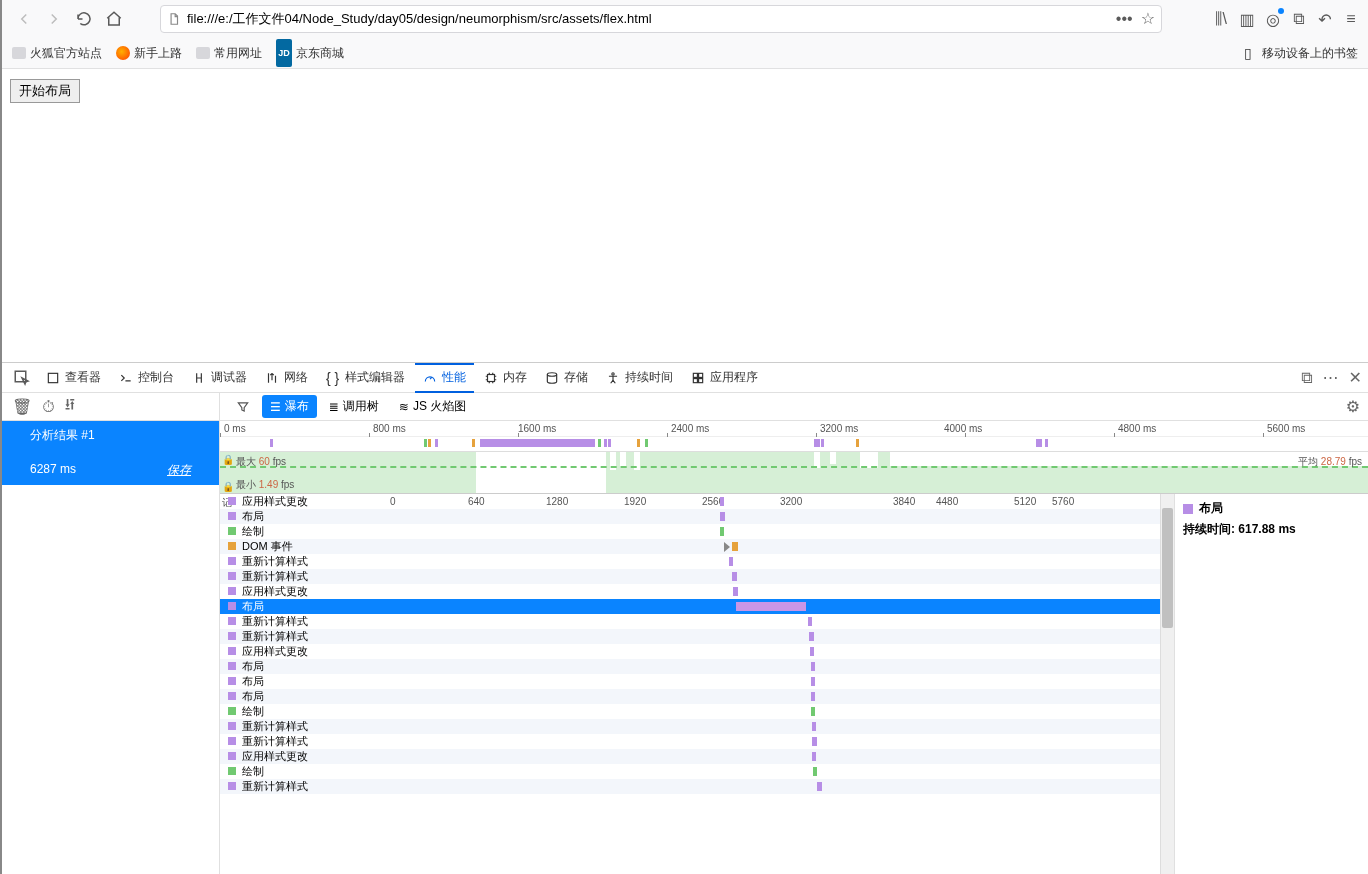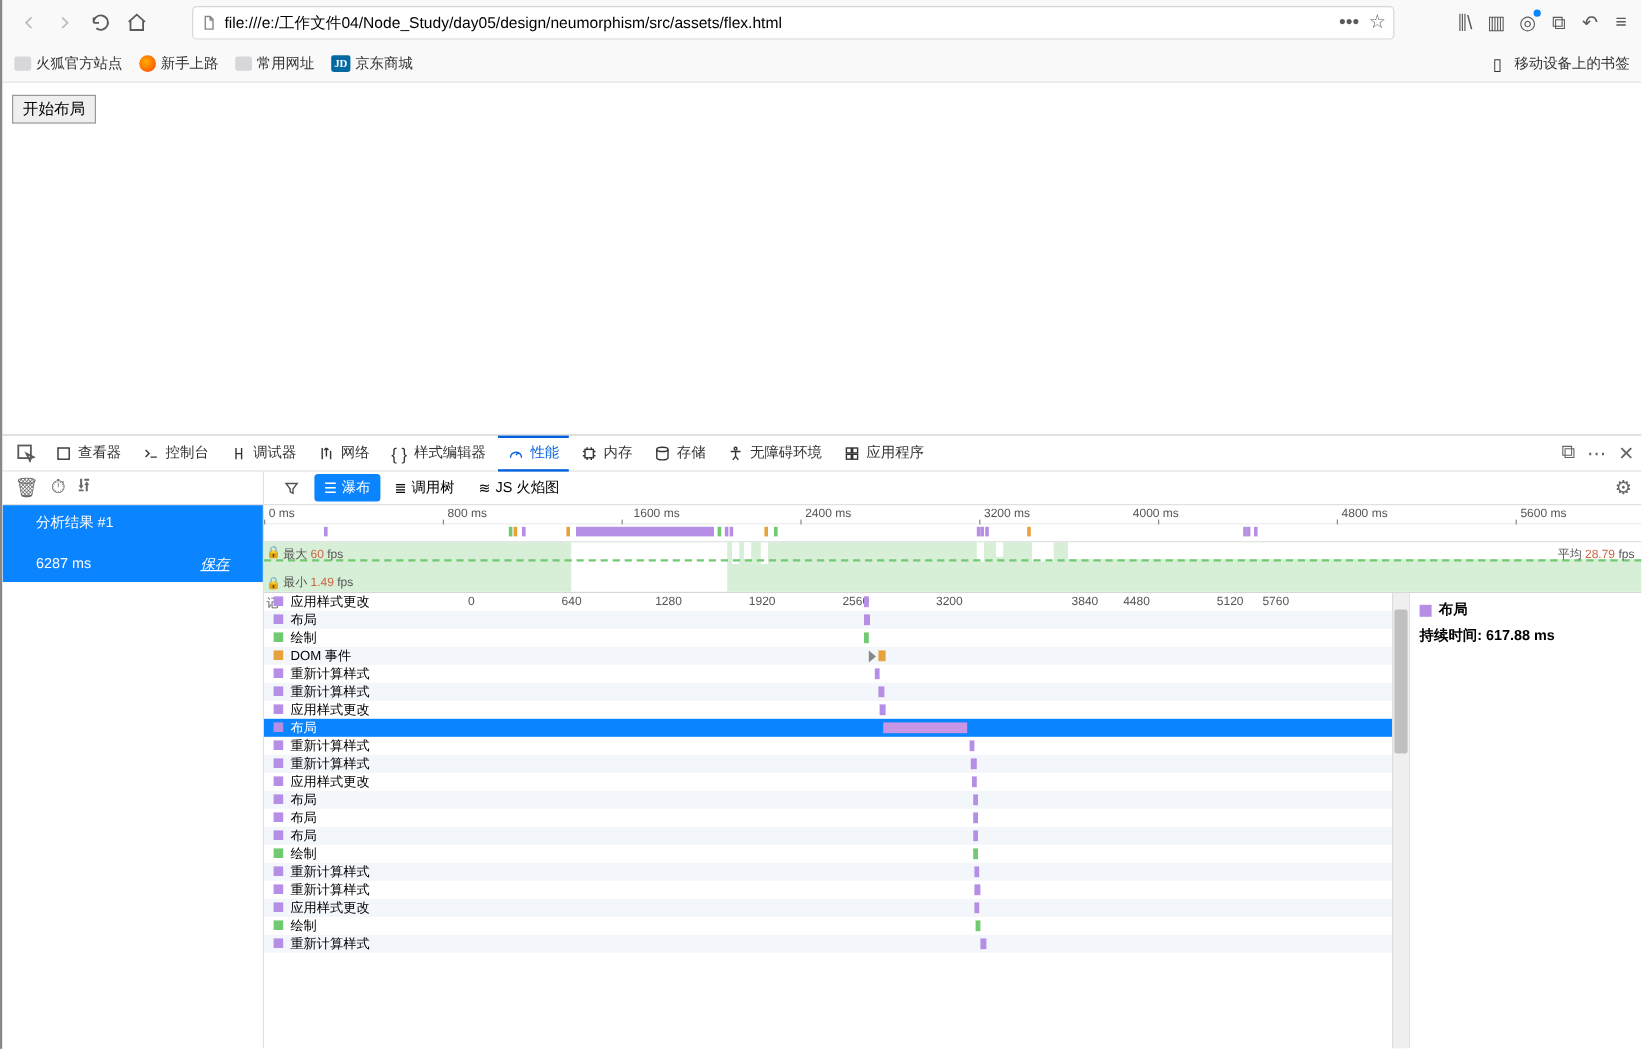--- a/index.html
+++ b/index.html
@@ -15,21 +15,21 @@
   .url-bar .addr { flex: 1; white-space: nowrap; overflow: hidden; }
   .url-icons { display: flex; align-items: center; gap: 8px; color: #5a5a5a; }
   .url-icons span { font-size: 16px; line-height: 1; }
   .chrome-right { display: flex; align-items: center; gap: 8px; margin-left: 40px; }
   .chrome-right .ic { width: 18px; height: 18px; display: flex; align-items: center; justify-content: center; color: #5a5a5a; font-size: 16px; }
   .bookmarks { display: flex; align-items: center; justify-content: space-between; height: 30px; padding: 0 10px; font-size: 12px; color: #333; }
   .bm-left { display: flex; align-items: center; gap: 14px; }
   .bm-item { display: flex; align-items: center; gap: 4px; }
   .folder-ic { width: 14px; height: 12px; background: #d7d7db; border-radius: 2px; display: inline-block; }
   .ff-ic { width: 14px; height: 14px; background: radial-gradient(circle at 40% 40%, #ffb000, #ff3b00); border-radius: 50%; display: inline-block; }
-  .jd-ic { width: 16px; height: 14px; background: #0369a1; color: #fff; font-size: 9px; display: inline-flex; align-items: center; justify-content: center; border-radius: 2px; font-weight: bold; font-family: Liberation Serif, serif; }
+  .jd-ic { width: 16px; height: 28px; background: #0369a1; color: #fff; font-size: 9px; display: inline-flex; align-items: center; justify-content: center; border-radius: 2px; font-weight: bold; }
 
   
   .content { flex: 1; background: #fff; padding: 10px 8px; }
   .main-btn { font-size: 13px; padding: 2px 8px; background: #efefef; border: 1px solid #999; cursor: pointer; }
 
   
   .devtools { height: 512px; border-top: 1px solid #ccc; display: flex; flex-direction: column; background: #fff; }
   .dt-tabs { display: flex; align-items: center; height: 30px; border-bottom: 1px solid #e0e0e0; font-size: 12px; padding: 0 6px; gap: 2px; }
   .dt-tab { display: flex; align-items: center; gap: 5px; padding: 0 8px; height: 30px; color: #333; cursor: pointer; }
   .dt-tab.active { color: #0060df; border-bottom: 2px solid #0060df; border-top: 2px solid #0060df; }
@@ -223,21 +223,21 @@
           <ellipse cx="12" cy="6" rx="8" ry="3"></ellipse>
           <path d="M4 6v12a8 3 0 0 0 16 0V6"></path>
         </svg>
         <span>存储</span>
       </div>
     <div class="dt-tab">
         <svg viewBox="0 0 24 24">
           <circle cx="12" cy="5" r="2"></circle>
           <path d="M5 9h14M12 9v7m0 0l-4 5m4-5l4 5"></path>
         </svg>
-        <span>无障碍环境</span>
+        <span>持续时间</span>
       </div>
     <div class="dt-tab">
         <svg viewBox="0 0 24 24">
           <rect x="4" y="4" width="7" height="7"></rect>
           <rect x="13" y="4" width="7" height="7"></rect>
           <rect x="4" y="13" width="7" height="7"></rect>
           <rect x="13" y="13" width="7" height="7"></rect>
         </svg>
         <span>应用程序</span>
       </div>
@@ -286,21 +286,21 @@
           </span>
         <span class="gear">⚙</span>
       </div>
 
       <div class="overview">
         <div class="ov-ruler" id="ov-ruler">
             <span style="left: 4px;">0 ms</span>
             <div class="ov-tick" style="left: 0px;"></div>
             <span style="left: 153px;">800 ms</span>
             <div class="ov-tick" style="left: 149px;"></div>
-            <span style="left: 308px;">1600 ms</span>
+            <span style="left: 298px;">1600 ms</span>
             <div class="ov-tick" style="left: 298px;"></div>
             <span style="left: 451px;">2400 ms</span>
             <div class="ov-tick" style="left: 447px;"></div>
             <span style="left: 600px;">3200 ms</span>
             <div class="ov-tick" style="left: 596px;"></div>
             <span style="left: 724px;">4000 ms</span>
             <div class="ov-tick" style="left: 745px;"></div>
             <span style="left: 898px;">4800 ms</span>
             <div class="ov-tick" style="left: 894px;"></div>
             <span style="left: 1047px;">5600 ms</span>

